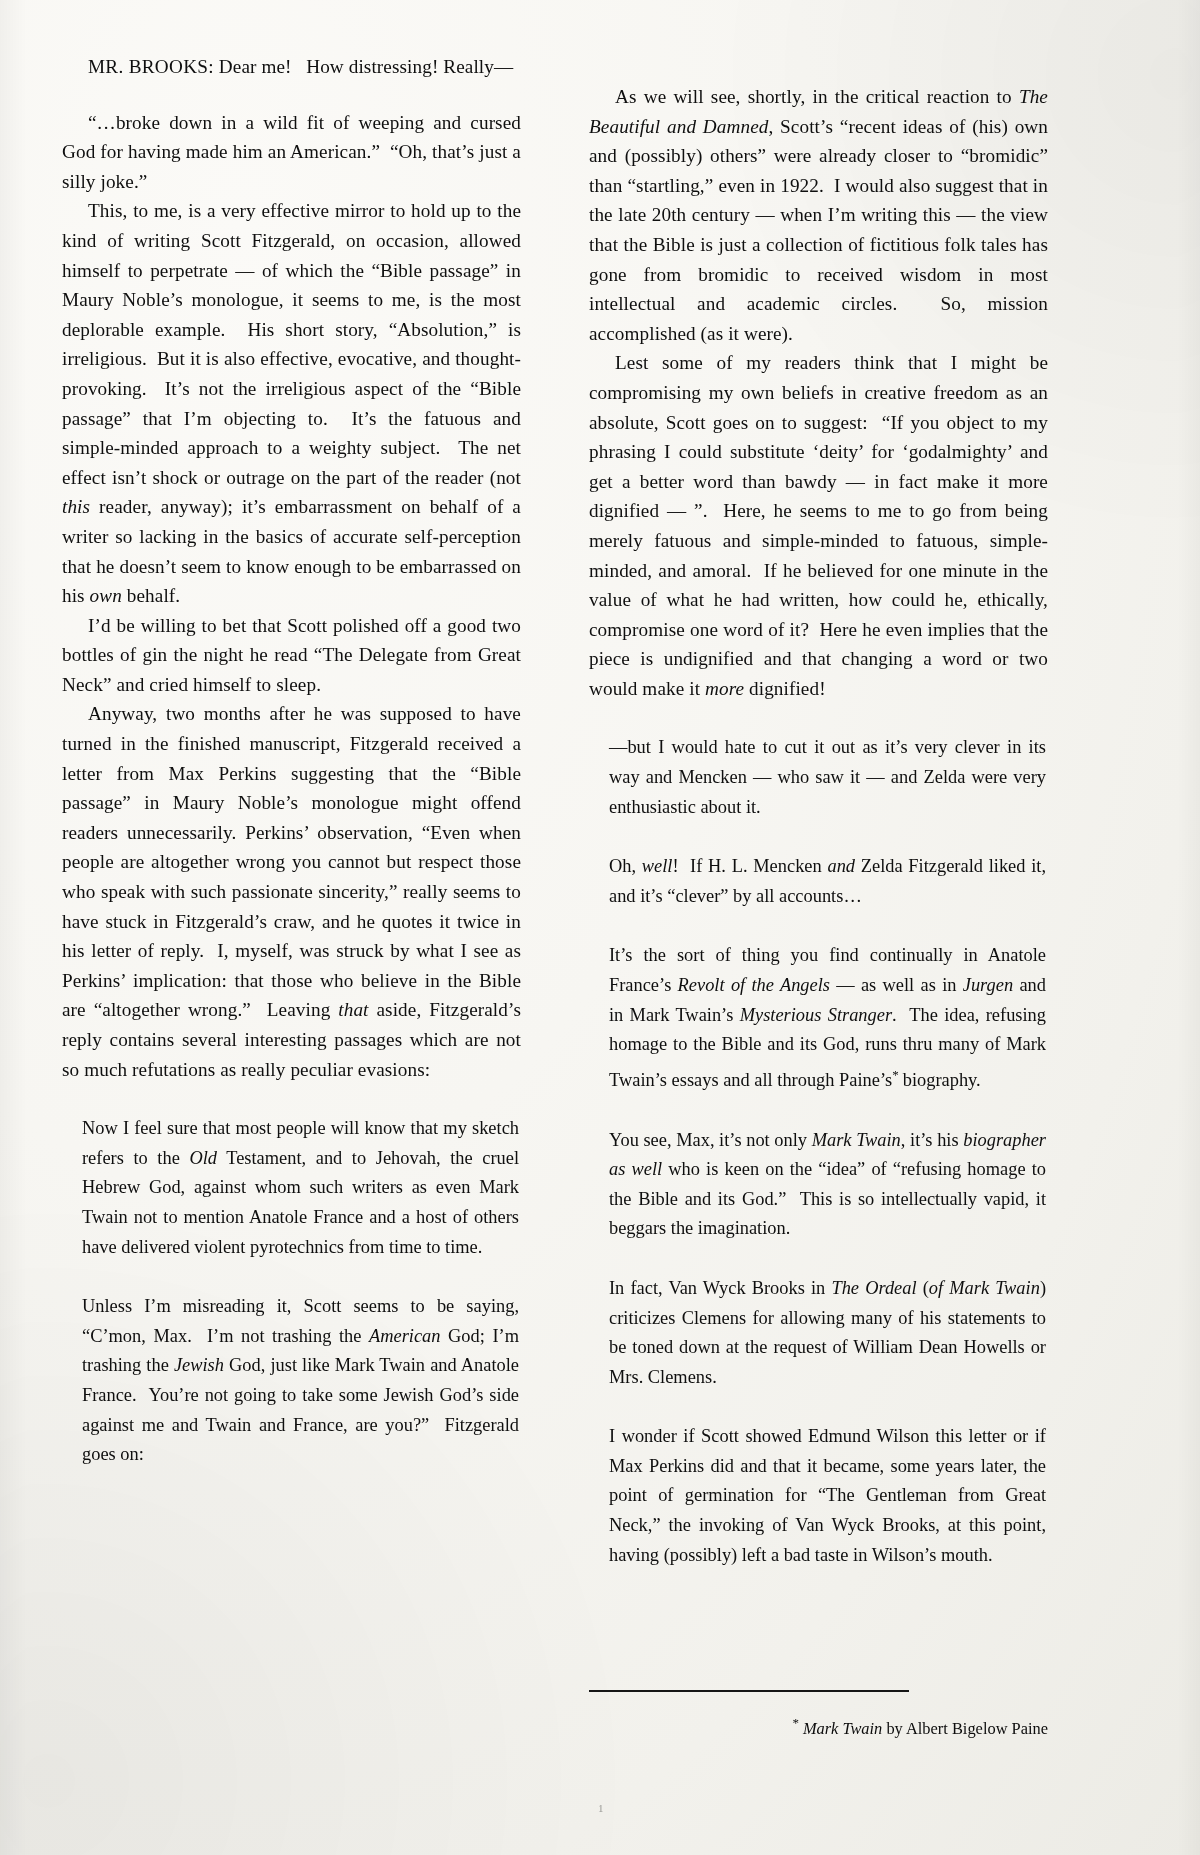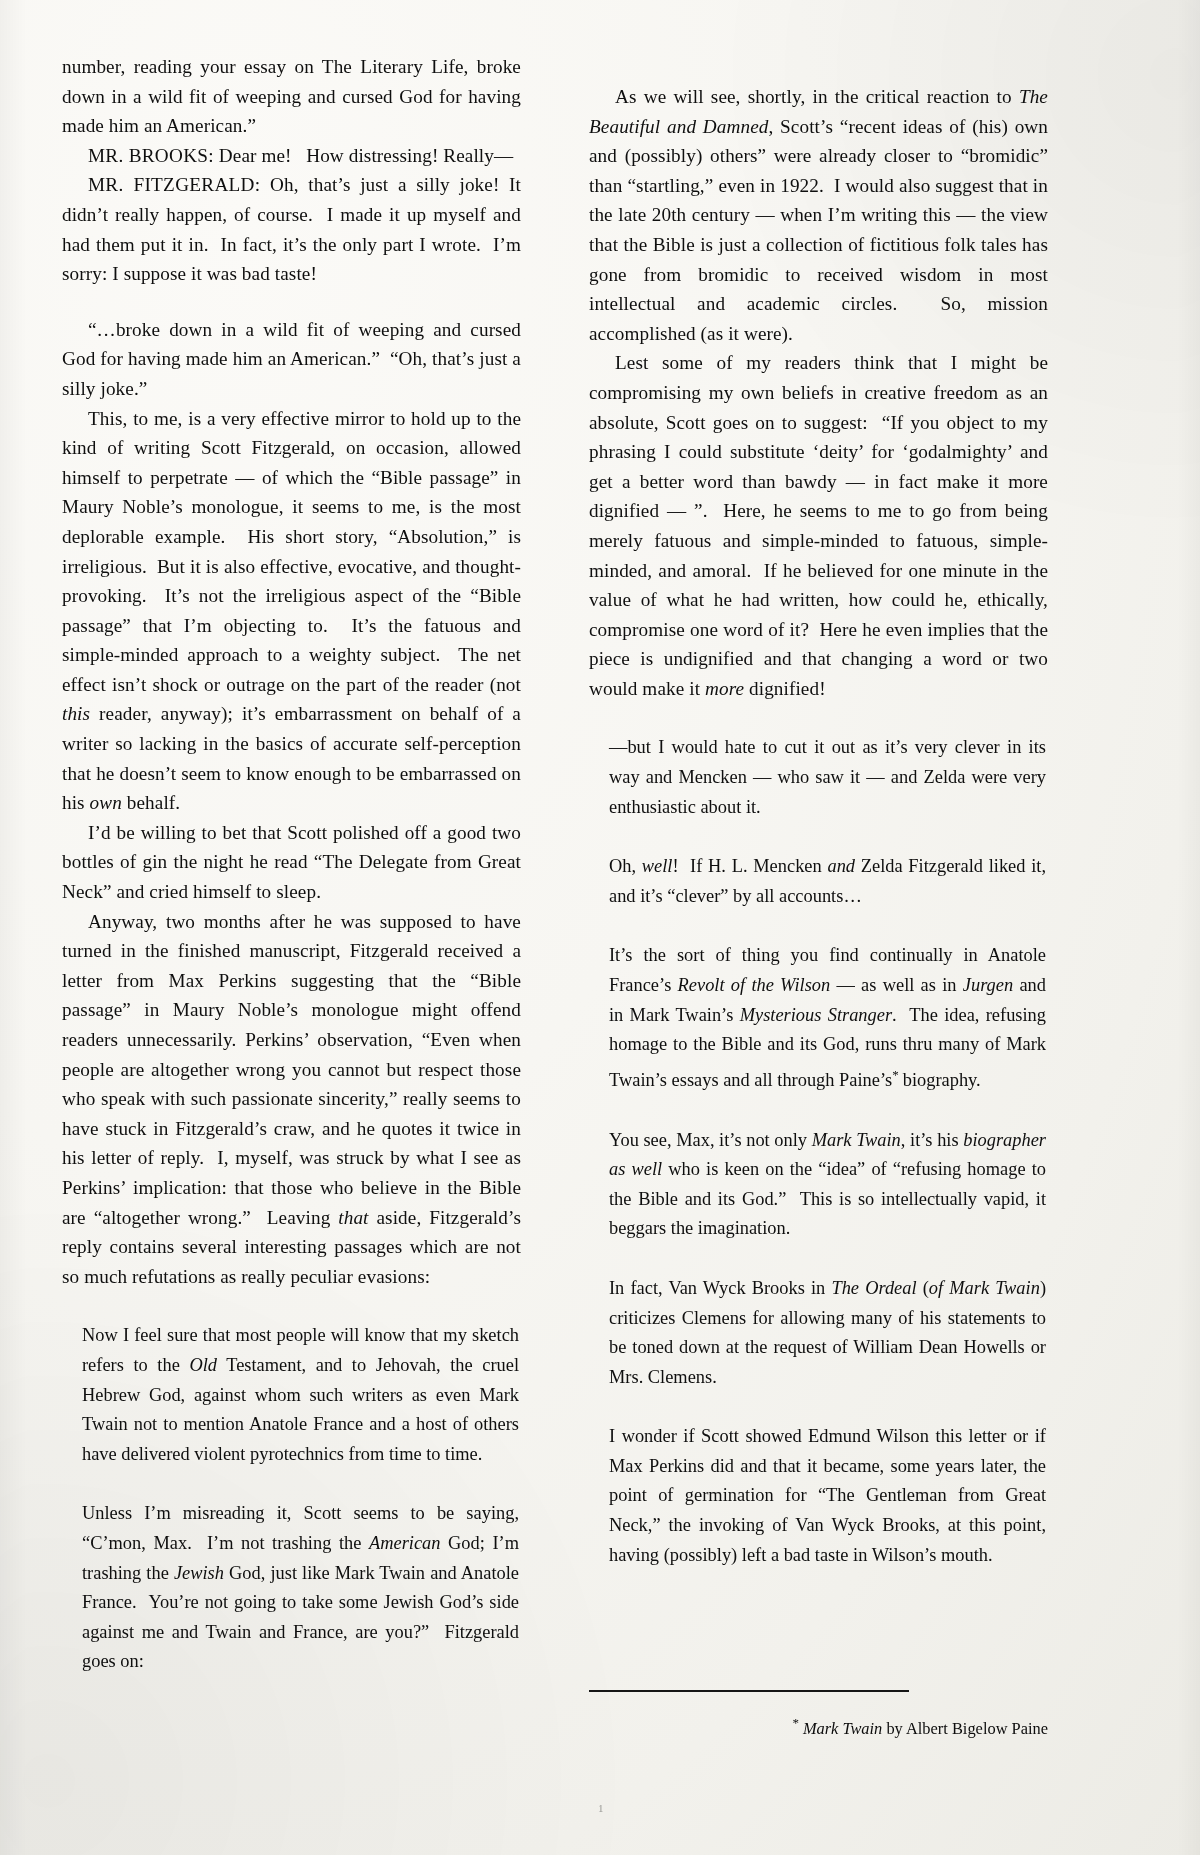--- a/index.html
+++ b/index.html
@@ -121,25 +121,23 @@
 </style>
 </head>
 <body>
 
 <div class="page"></div>
 
 <div class="columns">
 
   <div class="col col-left">
 
-    <p class="body noindent">number, reading your essay on The Literary Life, broke down in a wild fit of weeping and cursed God for having made him an American.”</p>
 
     <p class="body"><span class="smallcaps">MR. BROOKS:</span> Dear me! &nbsp; How distressing! Really—</p>
 
-    <p class="body"><span class="smallcaps">MR. FITZGERALD:</span> Oh, that’s just a silly joke! It didn’t really happen, of course. &nbsp;I made it up myself and had them put it in. &nbsp;In fact, it’s the only part I wrote. &nbsp;I’m sorry: I suppose it was bad taste!</p>
 
     <div class="gap-md"></div>
 
     <p class="body">“…broke down in a wild fit of weeping and cursed God for having made him an American.” &nbsp;“Oh, that’s just a silly joke.”</p>
 
     <p class="body">This, to me, is a very effective mirror to hold up to the kind of writing Scott Fitzgerald, on occasion, allowed himself to perpetrate — of which the “Bible passage” in Maury Noble’s monologue, it seems to me, is the most deplorable example. &nbsp;His short story, “Absolution,” is irreligious. &nbsp;But it is also effective, evocative, and thought-provoking. &nbsp;It’s not the irreligious aspect of the “Bible passage” that I’m objecting to. &nbsp;It’s the fatuous and simple-minded approach to a weighty subject. &nbsp;The net effect isn’t shock or outrage on the part of the reader (not <i>this</i> reader, anyway); it’s embarrassment on behalf of a writer so lacking in the basics of accurate self-perception that he doesn’t seem to know enough to be embarrassed on his <i>own</i> behalf.</p>
 
     <p class="body">I’d be willing to bet that Scott polished off a good two bottles of gin the night he read “The Delegate from Great Neck” and cried himself to sleep.</p>
 
     <p class="body">Anyway, two months after he was supposed to have turned in the finished manuscript, Fitzgerald received a letter from Max Perkins suggesting that the “Bible passage” in Maury Noble’s monologue might offend readers unnecessarily. Perkins’ observation, “Even when people are altogether wrong you cannot but respect those who speak with such passionate sincerity,” really seems to have stuck in Fitzgerald’s craw, and he quotes it twice in his letter of reply. &nbsp;I, myself, was struck by what I see as Perkins’ implication: that those who believe in the Bible are “altogether wrong.” &nbsp;Leaving <i>that</i> aside, Fitzgerald’s reply contains several interesting passages which are not so much refutations as really peculiar evasions:</p>
@@ -166,21 +164,21 @@
     <div class="gap-lg"></div>
 
     <p class="quote">—but I would hate to cut it out as it’s very clever in its way and Mencken — who saw it — and Zelda were very enthusiastic about it.</p>
 
     <div class="gap-lg"></div>
 
     <p class="quote">Oh, <i>well</i>! &nbsp;If H. L. Mencken <i>and</i> Zelda Fitzgerald liked it, and it’s “clever” by all accounts…</p>
 
     <div class="gap-lg"></div>
 
-    <p class="quote">It’s the sort of thing you find continually in Anatole France’s <i>Revolt of the Wilson</i> — as well as in <i>Jurgen</i> and in Mark Twain’s <i>Mysterious Stranger</i>. &nbsp;The idea, refusing homage to the Bible and its God, runs thru many of Mark Twain’s essays and all through Paine’s<span class="fn-star">*</span>biography.</p>
+    <p class="quote">It’s the sort of thing you find continually in Anatole France’s <i>Revolt of the Angels</i> — as well as in <i>Jurgen</i> and in Mark Twain’s <i>Mysterious Stranger</i>. &nbsp;The idea, refusing homage to the Bible and its God, runs thru many of Mark Twain’s essays and all through Paine’s<span class="fn-star">*</span>biography.</p>
 
     <div class="gap-lg"></div>
 
     <p class="quote">You see, Max, it’s not only <i>Mark Twain</i>, it’s his <i>biographer as well</i> who is keen on the “idea” of “refusing homage to the Bible and its God.” &nbsp;This is so intellectually vapid, it beggars the imagination.</p>
 
     <div class="gap-lg"></div>
 
     <p class="quote">In fact, Van Wyck Brooks in <i>The Ordeal</i> (<i>of Mark Twain</i>) criticizes Clemens for allowing many of his statements to be toned down at the request of William Dean Howells or Mrs. Clemens.</p>
 
     <div class="gap-lg"></div>

